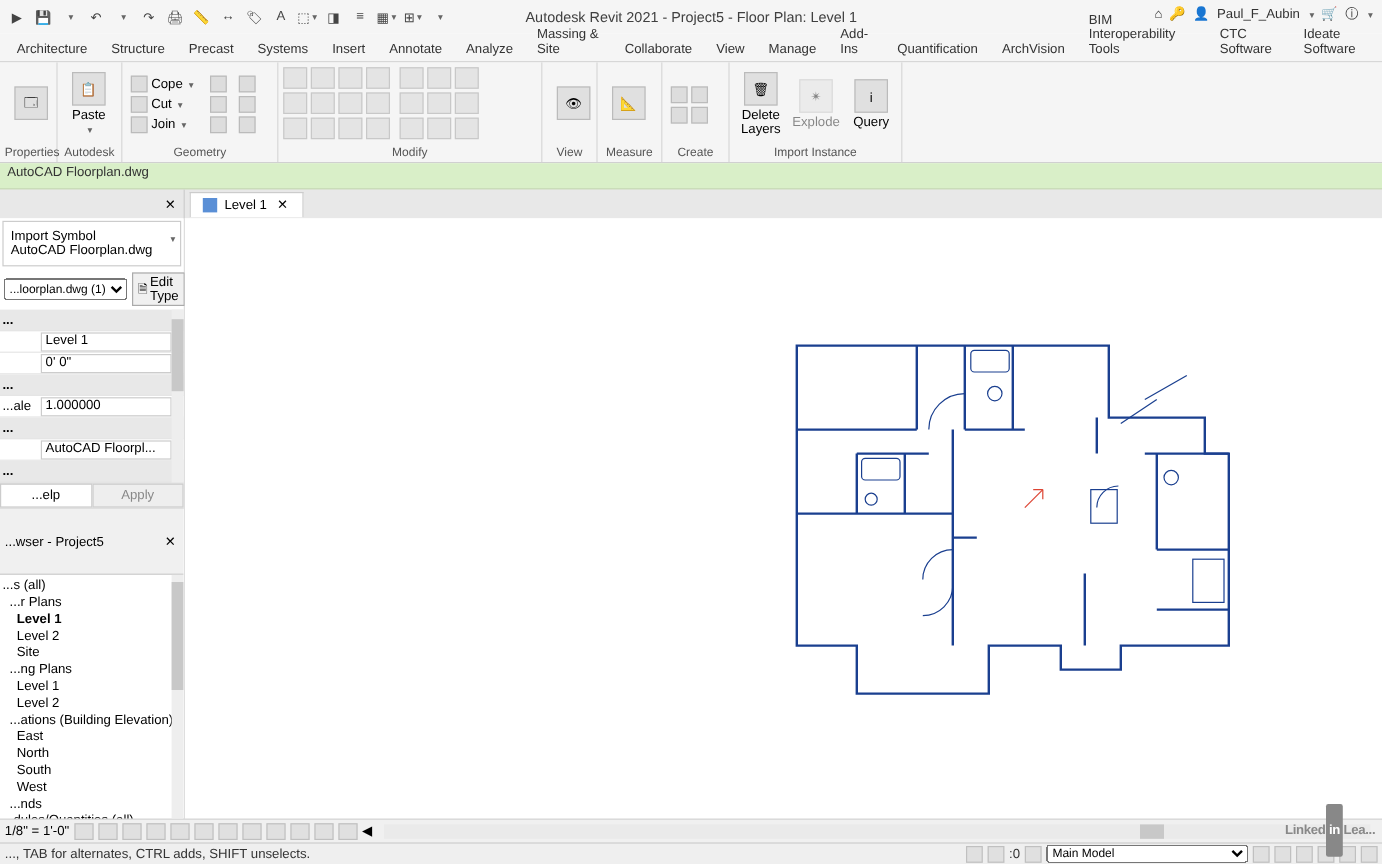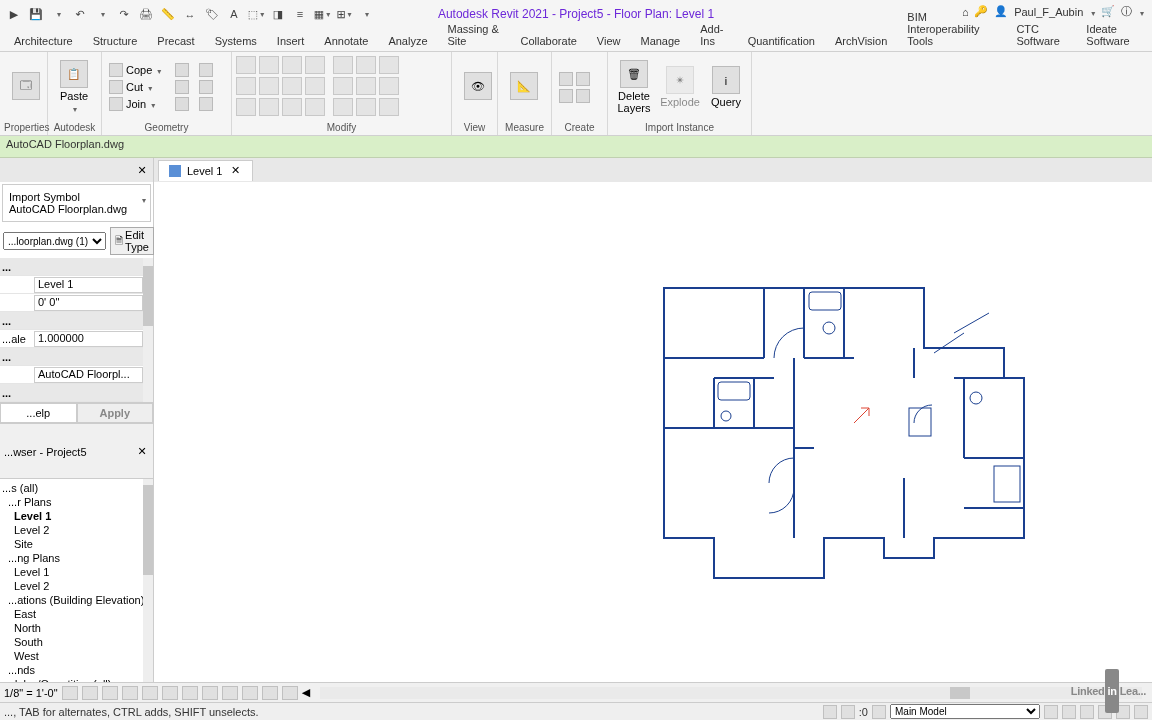--- a/index.html
+++ b/index.html
@@ -1,20 +1,20 @@
 <!DOCTYPE html>
 <html><head>
 <meta charset="utf-8">
 <style>
 * { margin:0; padding:0; box-sizing:border-box; font-family:"Segoe UI",Arial,sans-serif; font-size:11px; }
 body { background:#fff; width:1152px; height:720px; overflow:hidden; position:relative; }
 
 
 .qat { height:28px; background:#f5f5f5; display:flex; align-items:center; padding:0 4px; gap:2px; }
-.qat .title { position:absolute; left:50%; transform:translateX(-50%); color:#6d28d9; font-size:12px; }
+.qat .title { position:absolute; left:50%; transform:translateX(-50%); color:#404040; font-size:12px; }
 .qat-icon { width:20px; height:20px; display:flex; align-items:center; justify-content:center; cursor:pointer; color:#444; }
 .user-area { position:absolute; right:8px; top:4px; display:flex; align-items:center; gap:6px; color:#333; }
 
 
 .ribbon-tabs { height:24px; background:#f5f5f5; display:flex; align-items:flex-end; padding-left:4px; gap:0; border-bottom:1px solid #d0d0d0; }
 .ribbon-tab { padding:4px 10px; cursor:pointer; color:#333; }
 
 
 .ribbon { height:84px; background:#f5f5f5; display:flex; border-bottom:1px solid #d0d0d0; }
 .panel { display:flex; flex-direction:column; border-right:1px solid #d8d8d8; padding:2px 4px; }
@@ -52,21 +52,21 @@
 .edit-type { border:1px solid #aaa; padding:1px 4px; font-size:10px; cursor:pointer; background:#f0f0f0; display:flex; align-items:center; gap:2px; }
 .prop-grid { display:flex; flex-direction:column; position:relative; }
 .prop-row { display:flex; border-bottom:1px solid #e5e5e5; height:18px; align-items:center; }
 .prop-row.cat { background:#e8e8e8; font-weight:bold; padding-left:2px; }
 .prop-label { width:34px; padding-left:2px; overflow:hidden; white-space:nowrap; }
 .prop-val { flex:1; border:1px solid #ccc; height:16px; padding:0 3px; margin-right:10px; background:#fff; }
 .prop-scroll { position:absolute; right:0; top:0; bottom:0; width:10px; background:#eee; }
 .prop-scroll .thumb { position:absolute; left:0; right:0; top:8px; height:60px; background:#c8c8c8; }
 .prop-footer { display:flex; border-top:1px solid #ccc; }
 .prop-footer div { flex:1; text-align:center; padding:3px; border:1px solid #ccc; cursor:pointer; }
-.prop-footer .apply { background:#eee; color:#888;font-weight:bold; }
+.prop-footer .apply { background:#eee; color:#888; }
 
 
 .browser { flex:1; background:#fff; overflow:hidden; display:flex; flex-direction:column; }
 .browser-hd { display:flex; align-items:flex-end; justify-content:space-between; padding:20px 4px; border-bottom:1px solid #ccc; background:#f0f0f0; }
 .tree { flex:1; overflow:hidden; padding:2px 0; position:relative; }
 .tree-item { padding:1px 2px 1px 6px; cursor:pointer; white-space:nowrap; overflow:hidden; }
 .tree-item.bold { font-weight:bold; }
 .tree-item.l1 { padding-left:2px; }
 .tree-item.l2 { padding-left:8px; }
 .tree-item.l3 { padding-left:14px; }
@@ -80,21 +80,21 @@
 
 
 .viewbar { height:20px; background:#f0f0f0; border-top:1px solid #ccc; display:flex; align-items:center; padding:0 4px; gap:4px; font-size:10px; }
 .viewbar .vic { width:16px; height:14px; background:#e0e0e0; border:1px solid #c0c0c0; cursor:pointer; }
 .viewbar .hscroll { flex:1; height:12px; background:#eaeaea; margin:0 6px; position:relative; }
 .viewbar .hscroll .hthumb { position:absolute; left:630px; width:20px; top:0; bottom:0; background:#c8c8c8; }
 
 
 .status { height:18px; background:#efefef; border-top:1px solid #ccc; display:flex; align-items:center; padding:0 4px; font-size:10px; color:#333; gap:1px; }
 .status .right { margin-left:auto; display:flex; align-items:center; gap:4px; }
-.status select { height:15px; font-size:10px; width:150px; }
+.status select { height:15px; font-size:10px; width:168px; }
 .status .sic { width:14px; height:14px; background:#e0e0e0; border:1px solid #c0c0c0; cursor:pointer; }
 
 
 .watermark { position:absolute; right:6px; bottom:22px; font-size:14px; font-weight:bold; color:#888; font-family:Arial; letter-spacing:-0.3px; }
 .watermark .in { background:#888; color:#fff; padding:16px 2px; border-radius:2px; margin:0 1px; }
 
 .chev::after { content:"▾"; font-size:8px; color:#666; margin-left:2px; }
 </style>
 </head>
 <body>

